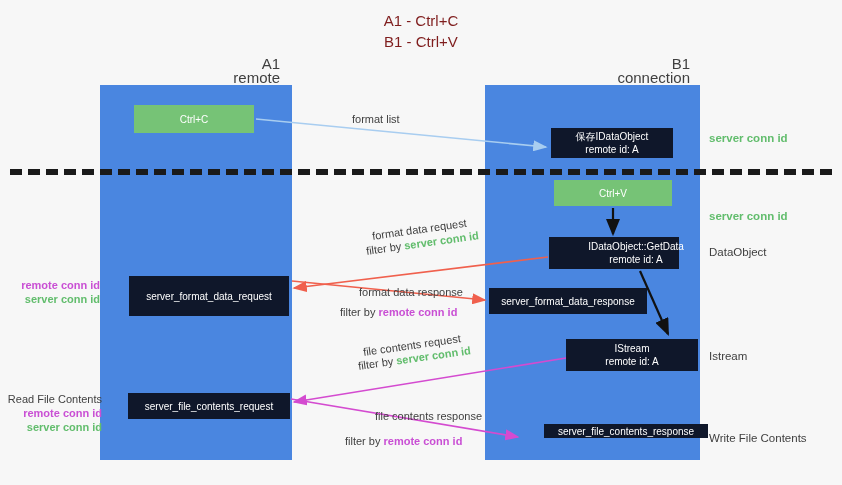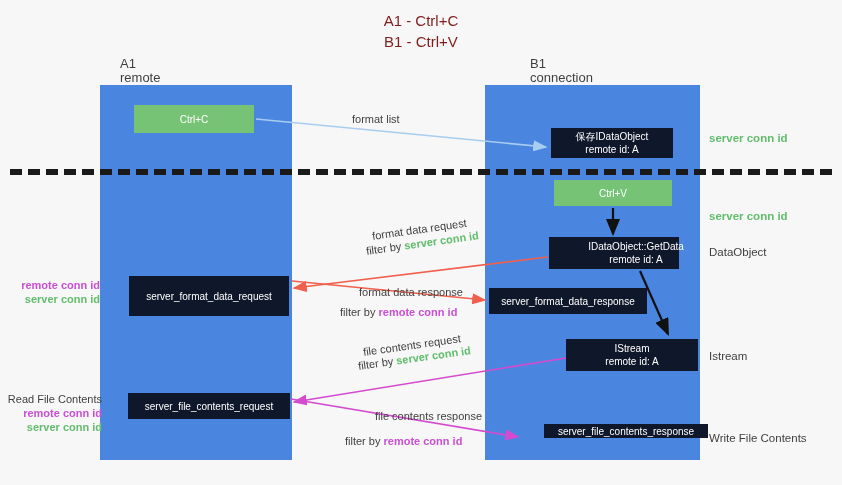--- a/index.html
+++ b/index.html
@@ -28,22 +28,22 @@
     left: 0; top: 10px;
     width: 842px;
     text-align: center;
     font-size: 15px;
     line-height: 21px;
     color: #7f1d1d;
   }
 
   
   .col-head {
-    text-align: left;
-    font-size: 13px;
+    text-align: right;
+    font-size: 15px;
     line-height: 14px;
     color: #3f3f3f;
   }
   #head-a1 { left: 120px; top: 57px; width: 160px; }
   #head-b1 { left: 530px; top: 57px; width: 160px; }
 
   
   .lane {
     background: #4a86e0;
     top: 85px;

